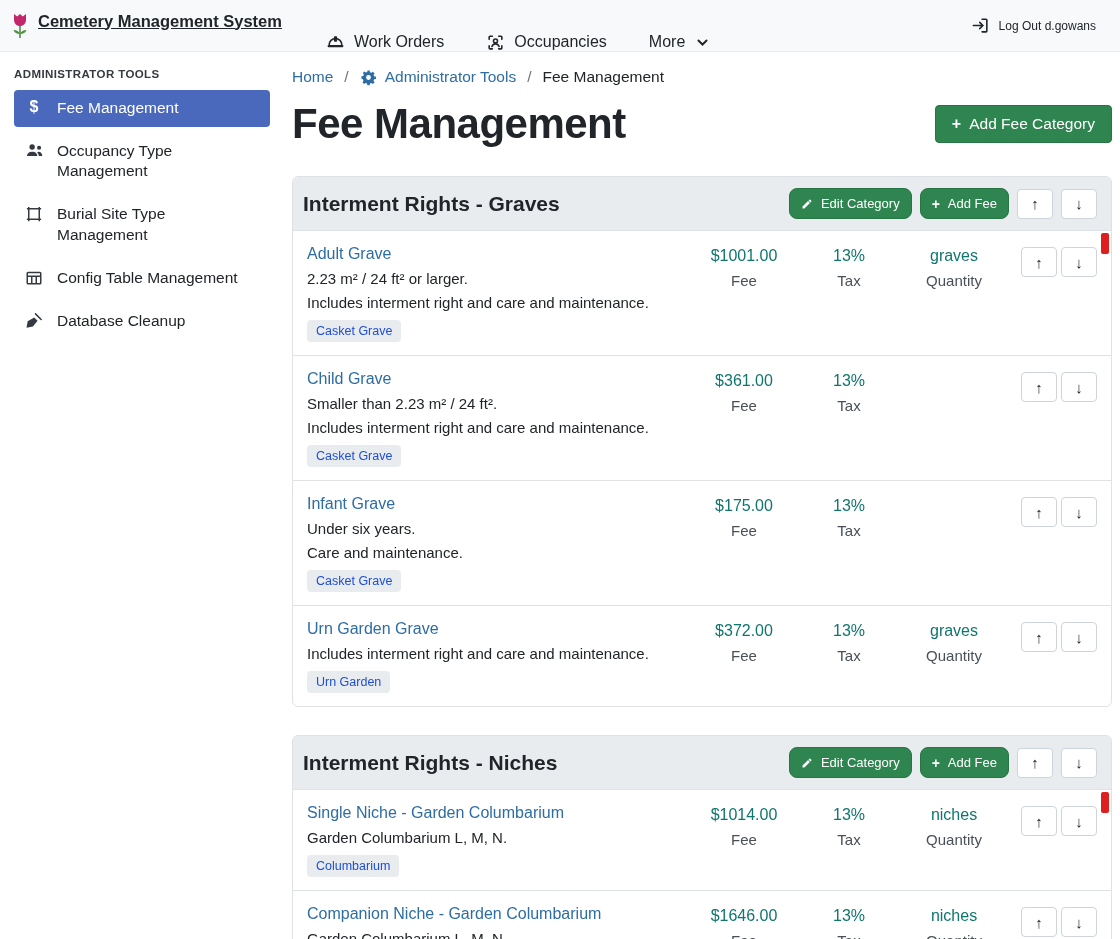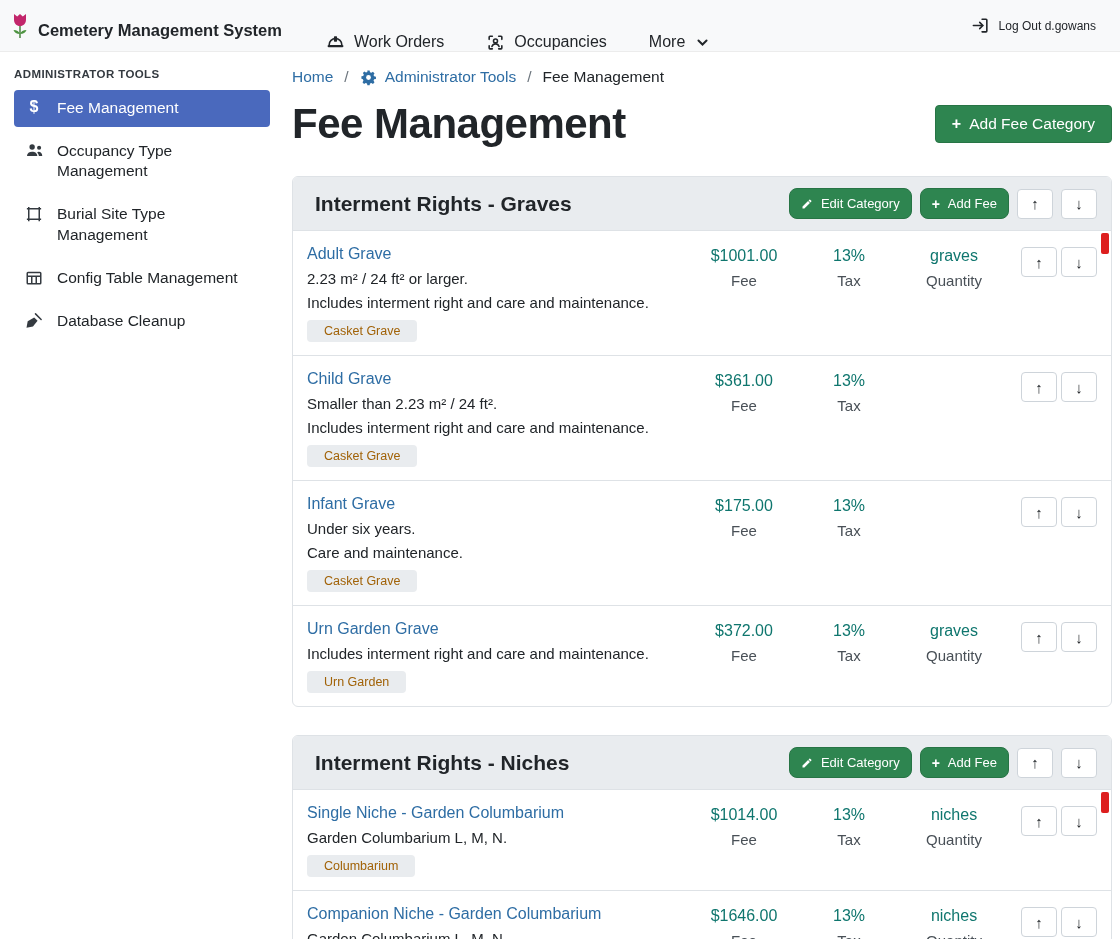--- a/index.html
+++ b/index.html
@@ -9,21 +9,21 @@
     font-family:"Liberation Sans","DejaVu Sans",sans-serif;
     color:#212529; background:#fff;
   }
   svg { display:block; }
 
   
   .navbar {
     height:52px; background:#f8f9fa; border-bottom:1px solid #ececec;
     display:flex; align-items:center; padding:0 24px 0 10px;
   }
-  .brand { display:flex; align-items:flex-end; gap:8px; font-weight:700; font-size:16.5px; cursor:pointer; }
+  .brand { display:flex; align-items:flex-start; gap:8px; font-weight:700; font-size:16.5px; cursor:pointer;text-decoration:underline; }
   .nav-items { display:flex; gap:42px; margin-left:44px; }
   .nav-item { display:flex; align-items:center; gap:9px; font-size:16px; cursor:pointer; color:#212529;margin-top:33px; }
   .nav-item .chev { margin-left:2px; }
   .nav-logout { margin-left:auto; display:flex; align-items:center; gap:9px; font-size:12px; cursor:pointer; }
 
   
   .sidebar { position:absolute; top:52px; left:0; width:282px; padding:12px 12px 0 14px; }
   .sidebar-header { font-size:11.5px; font-weight:700; letter-spacing:.4px; color:#343a40; padding:4px 0 10px 0; }
   .side-item {
     display:flex; gap:13px; align-items:flex-start;
@@ -48,41 +48,41 @@
     display:inline-flex; align-items:center; gap:8px; cursor:pointer;
   }
   .btn-lg { font-size:15.5px; padding:9px 16px; }
   .btn-sm { font-size:13px; padding:7px 11px;border-radius:8px; }
   .plus-glyph { font-weight:700; font-size:16px; line-height:1; }
   .btn-sm .plus-glyph { font-size:14px; }
 
   
   .card { position:relative; border:1px solid #dee2e6; border-radius:6px; margin-top:28px; overflow:hidden; background:#fff; }
   .card-header {
-    background:#e9ecef; padding:11px 14px 11px 22px; display:flex; align-items:center; gap:8px;
+    background:#e9ecef; padding:11px 14px 11px 10px; display:flex; align-items:center; gap:8px;
     border-bottom:1px solid #dee2e6;
   }
   .card-title { flex:1; font-size:21px; font-weight:600; }
   .arrow-btn {
     width:36px; height:30px; background:#fff; border:1px solid #ced4da; border-radius:4px;
     display:inline-flex; align-items:center; justify-content:center;
     font-size:15px; color:#212529; cursor:pointer;
   }
   .scroll-marker { position:absolute; right:2px; top:56px; width:8px; height:21px; background:#dd1f1f; border-radius:2px; cursor:pointer; }
 
   .fee-row {
     display:grid; grid-template-columns:1fr 110px 100px 110px 88px;
     padding:14px 14px 13px 14px; border-bottom:1px solid #dee2e6; align-items:start;
   }
   .fee-row:last-child { border-bottom:none; }
   .fee-name { color:#2e6da4; font-weight:400; font-size:16px; margin-bottom:7px; cursor:pointer; display:inline-block; }
   .fee-desc { font-size:15px; margin-bottom:7px; color:#212529; }
   .badge {
     display:inline-block; background:#e9ecef; border-radius:4px;
-    padding:4px 17px; font-size:12.5px; color:#a16207; margin-top:2px;
+    padding:4px 9px; font-size:12.5px; color:#1d4ed8; margin-top:2px;
   }
   .stat { text-align:center; padding-top:2px; }
   .stat-value { font-size:16px; color:#0f766e; }
   .stat-label { font-size:15px; color:#495057; margin-top:7px; }
   .row-arrows { display:flex; gap:4px; justify-content:flex-end; padding-top:2px; }
 </style>
 </head>
 <body>
 
 <div class="navbar">

